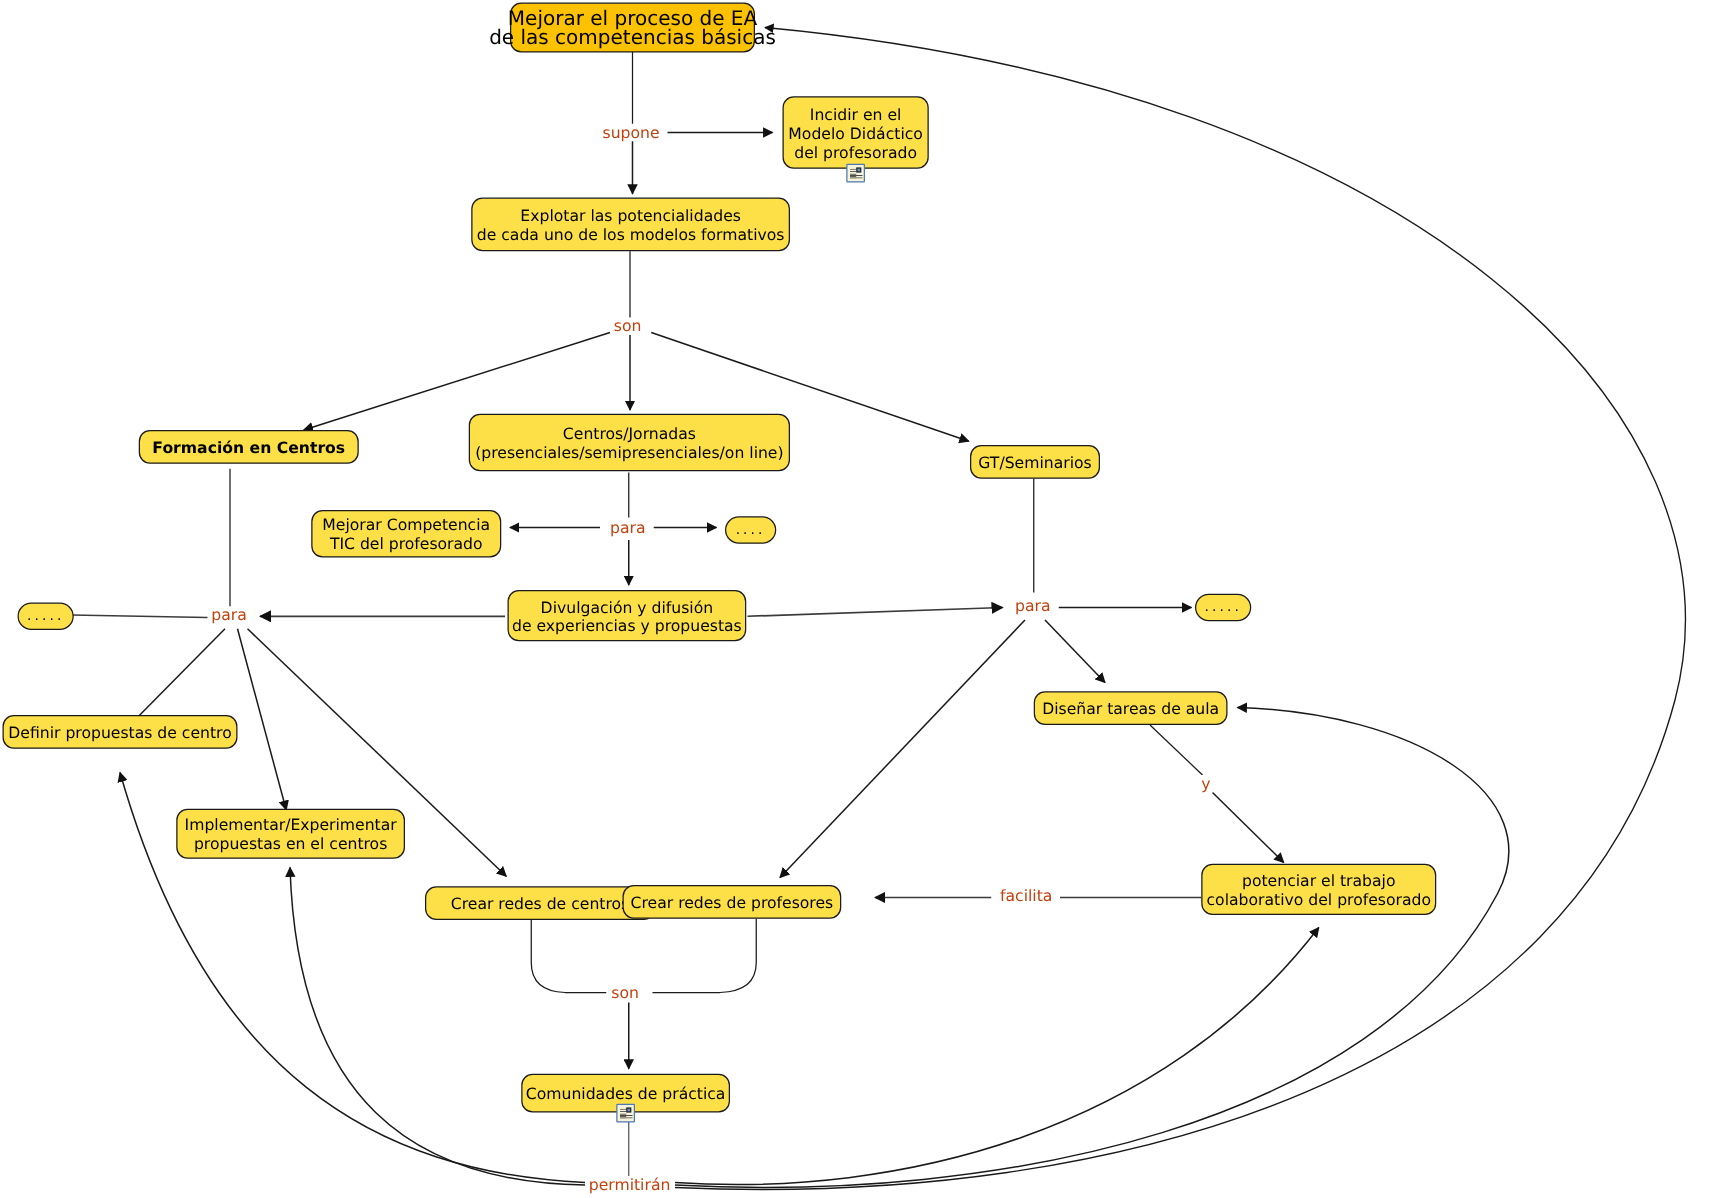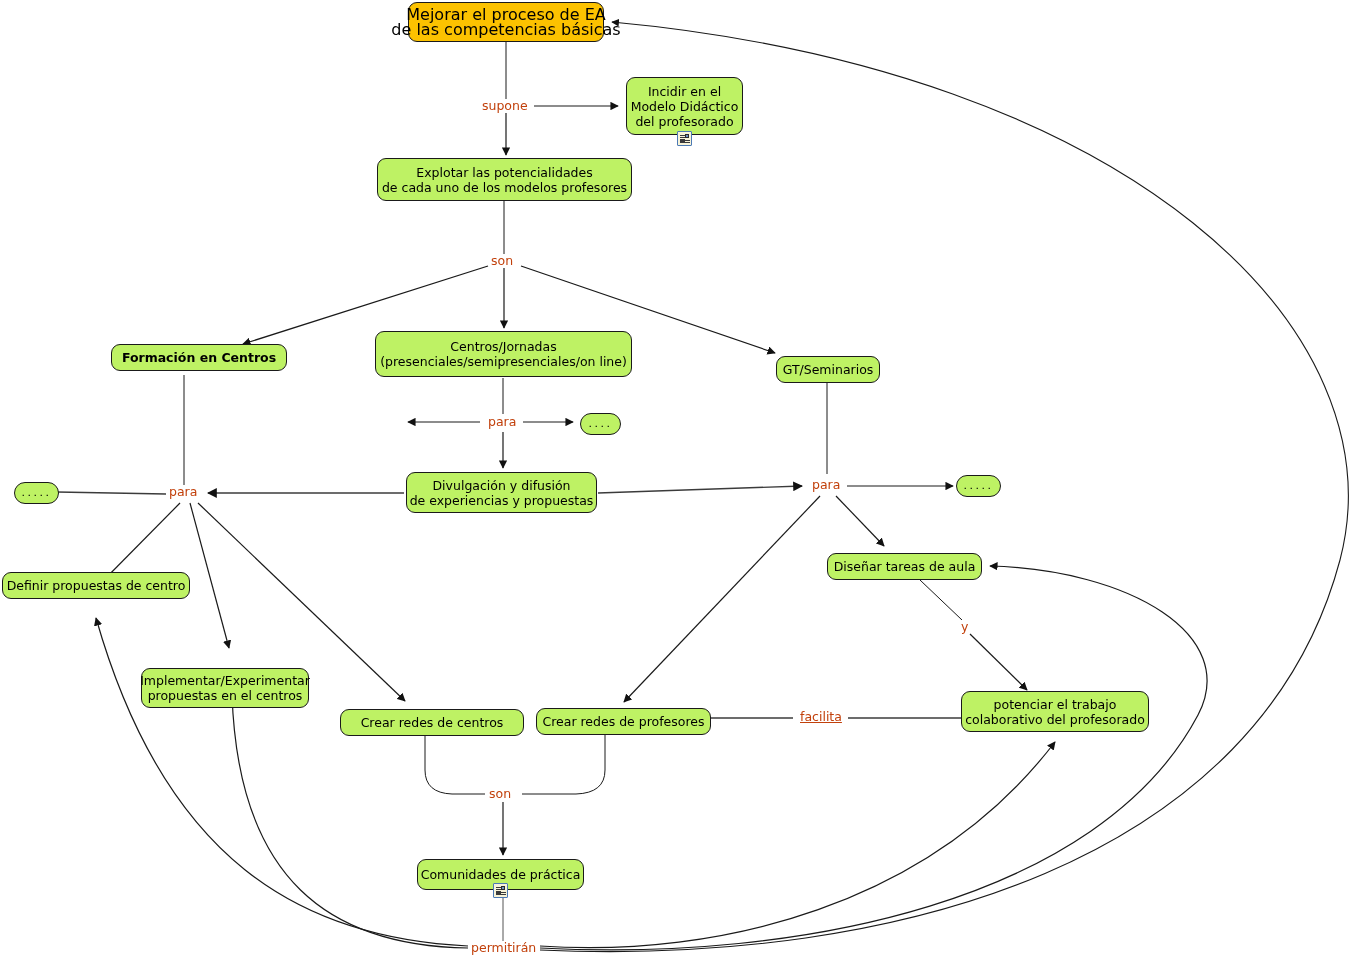--- a/index.html
+++ b/index.html
@@ -22,21 +22,21 @@
     left: 0;
     top: 0;
     width: 1367px;
     height: 958px;
   }
   .node {
     position: absolute;
     box-sizing: border-box;
     border: 1px solid #1a1a1a;
     border-radius: 9px;
-    background: #bef264;
+    background: #fde047;
     color: #000000;
     font-size: 12.5px;
     line-height: 15px;
     text-align: center;
     display: flex;
     align-items: center;
     justify-content: center;
     padding: 3px 8px;
     white-space: nowrap;
     z-index: 5;
@@ -205,39 +205,45 @@
   </div>
   <div class="resicon" style="left:677px; top:131px;">
     <span class="ri-lines"></span>
     <span class="ri-sq"></span>
     <span class="ri-bot"></span>
   </div>
 
   <div class="node" style="left:377px; top:158px; width:255px; height:43px;">
     <div>
       <div>Explotar las potencialidades</div>
-      <div>de cada uno de los modelos profesores</div>
+      <div>de cada uno de los modelos formativos</div>
     </div>
   </div>
 
   <div class="node" style="left:111px; top:344px; width:176px; height:27px;font-weight:bold;">
     <div>Formación en Centros</div>
   </div>
 
   <div class="node" style="left:375px; top:331px; width:257px; height:46px;">
     <div>
       <div>Centros/Jornadas</div>
       <div>(presenciales/semipresenciales/on line)</div>
     </div>
   </div>
 
   <div class="node" style="left:776px; top:356px; width:104px; height:27px;">
     <div>GT/Seminarios</div>
   </div>
 
+  <div class="node" style="left:249px; top:408px; width:152px; height:38px;">
+    <div>
+      <div>Mejorar Competencia</div>
+      <div>TIC del profesorado</div>
+    </div>
+  </div>
 
   <div class="node dots" style="left:580px; top:413px; width:41px; height:22px;">
     <div>....</div>
   </div>
 
   <div class="node" style="left:406px; top:472px; width:191px; height:41px;">
     <div>
       <div>Divulgación y difusión</div>
       <div>de experiencias y propuestas</div>
     </div>
@@ -252,32 +258,32 @@
   </div>
 
   <div class="node" style="left:827px; top:553px; width:155px; height:27px;">
     <div>Diseñar tareas de aula</div>
   </div>
 
   <div class="node" style="left:2px; top:572px; width:188px; height:27px;">
     <div>Definir propuestas de centro</div>
   </div>
 
-  <div class="node" style="left:141px; top:668px; width:168px; height:40px;">
+  <div class="node" style="left:141px; top:647px; width:183px; height:40px;">
     <div>
       <div>Implementar/Experimentar</div>
       <div>propuestas en el centros</div>
     </div>
   </div>
 
   <div class="node" style="left:340px; top:709px; width:184px; height:27px;">
     <div>Crear redes de centros</div>
   </div>
 
-  <div class="node" style="left:536px; top:708px; width:175px; height:27px;">
+  <div class="node" style="left:498px; top:708px; width:175px; height:27px;">
     <div>Crear redes de profesores</div>
   </div>
 
   <div class="node" style="left:961px; top:691px; width:188px; height:41px;">
     <div>
       <div>potenciar el trabajo</div>
       <div>colaborativo del profesorado</div>
     </div>
   </div>
 
@@ -295,19 +301,19 @@
   <div class="linklabel" style="left:489px; top:254px;">son</div>
 
   <div class="linklabel" style="left:486px; top:415px;">para</div>
 
   <div class="linklabel" style="left:167px; top:485px;">para</div>
 
   <div class="linklabel" style="left:810px; top:478px;">para</div>
 
   <div class="linklabel" style="left:959px; top:620px;">y</div>
 
-  <div class="linklabel" style="left:798px; top:710px;text-decoration:underline;">facilita</div>
+  <div class="linklabel" style="left:798px; top:710px;">facilita</div>
 
   <div class="linklabel" style="left:487px; top:787px;">son</div>
 
   <div class="linklabel" style="left:469px; top:941px;">permitirán</div>
 
 </div>
 
 </body></html>

